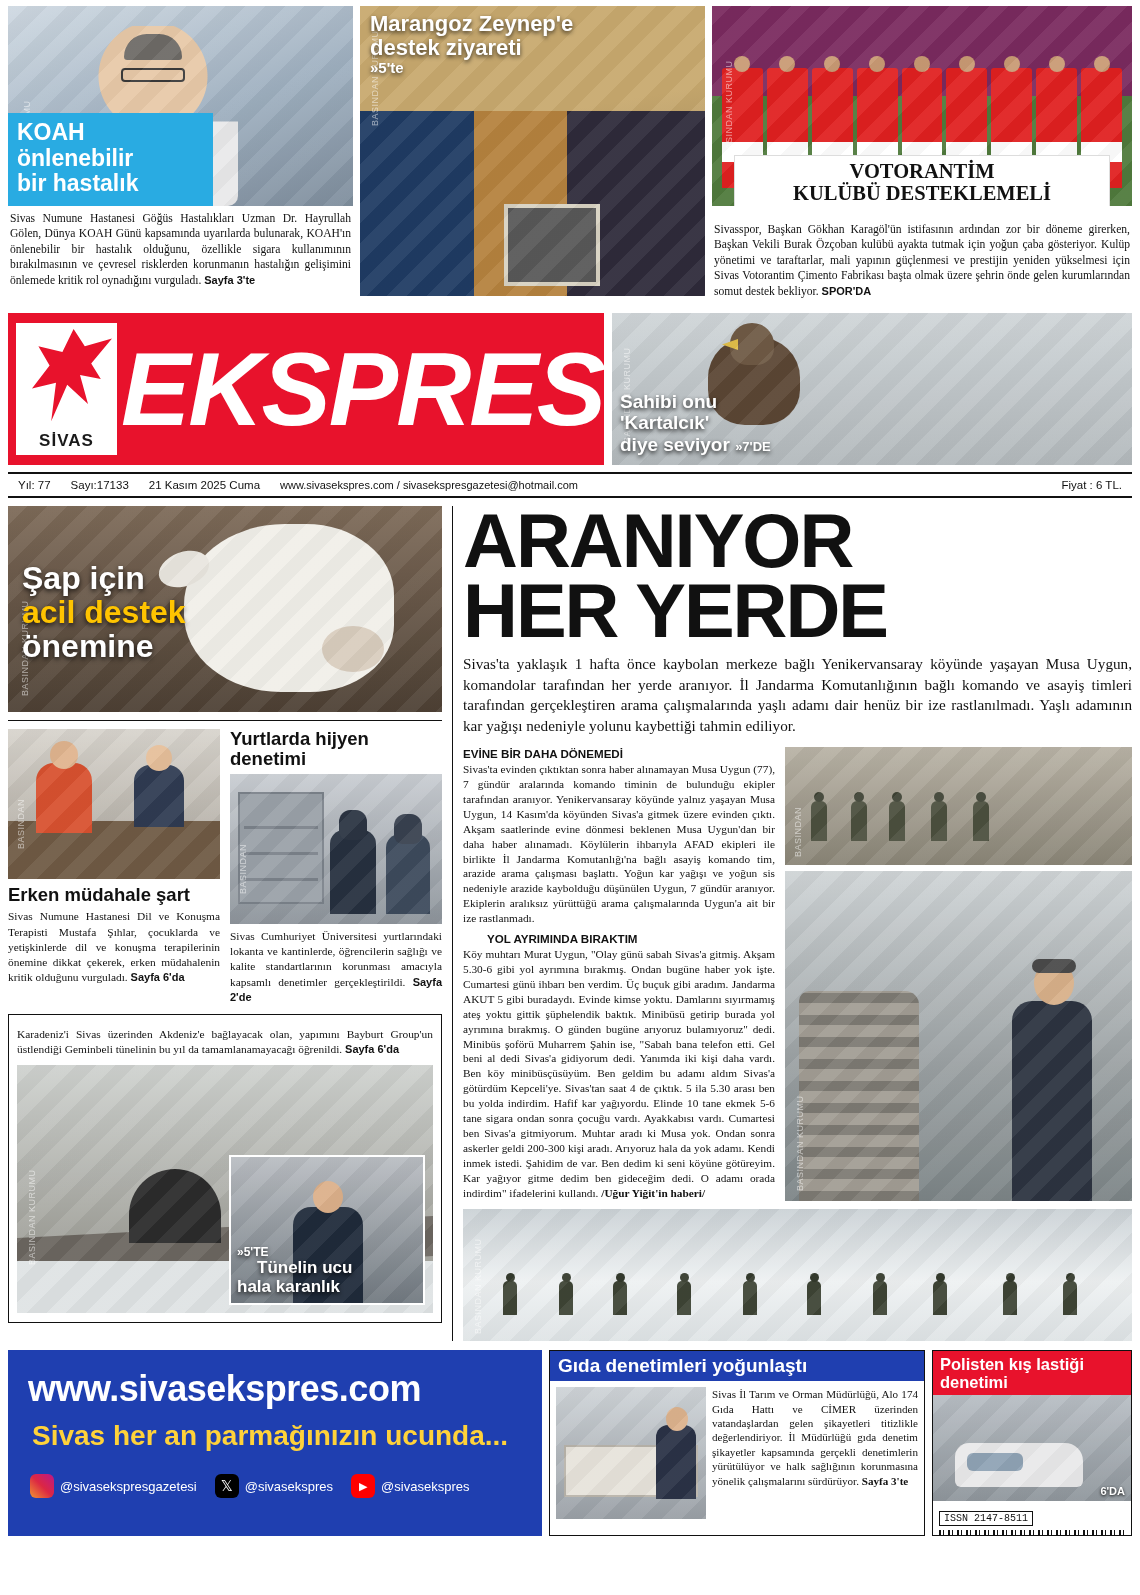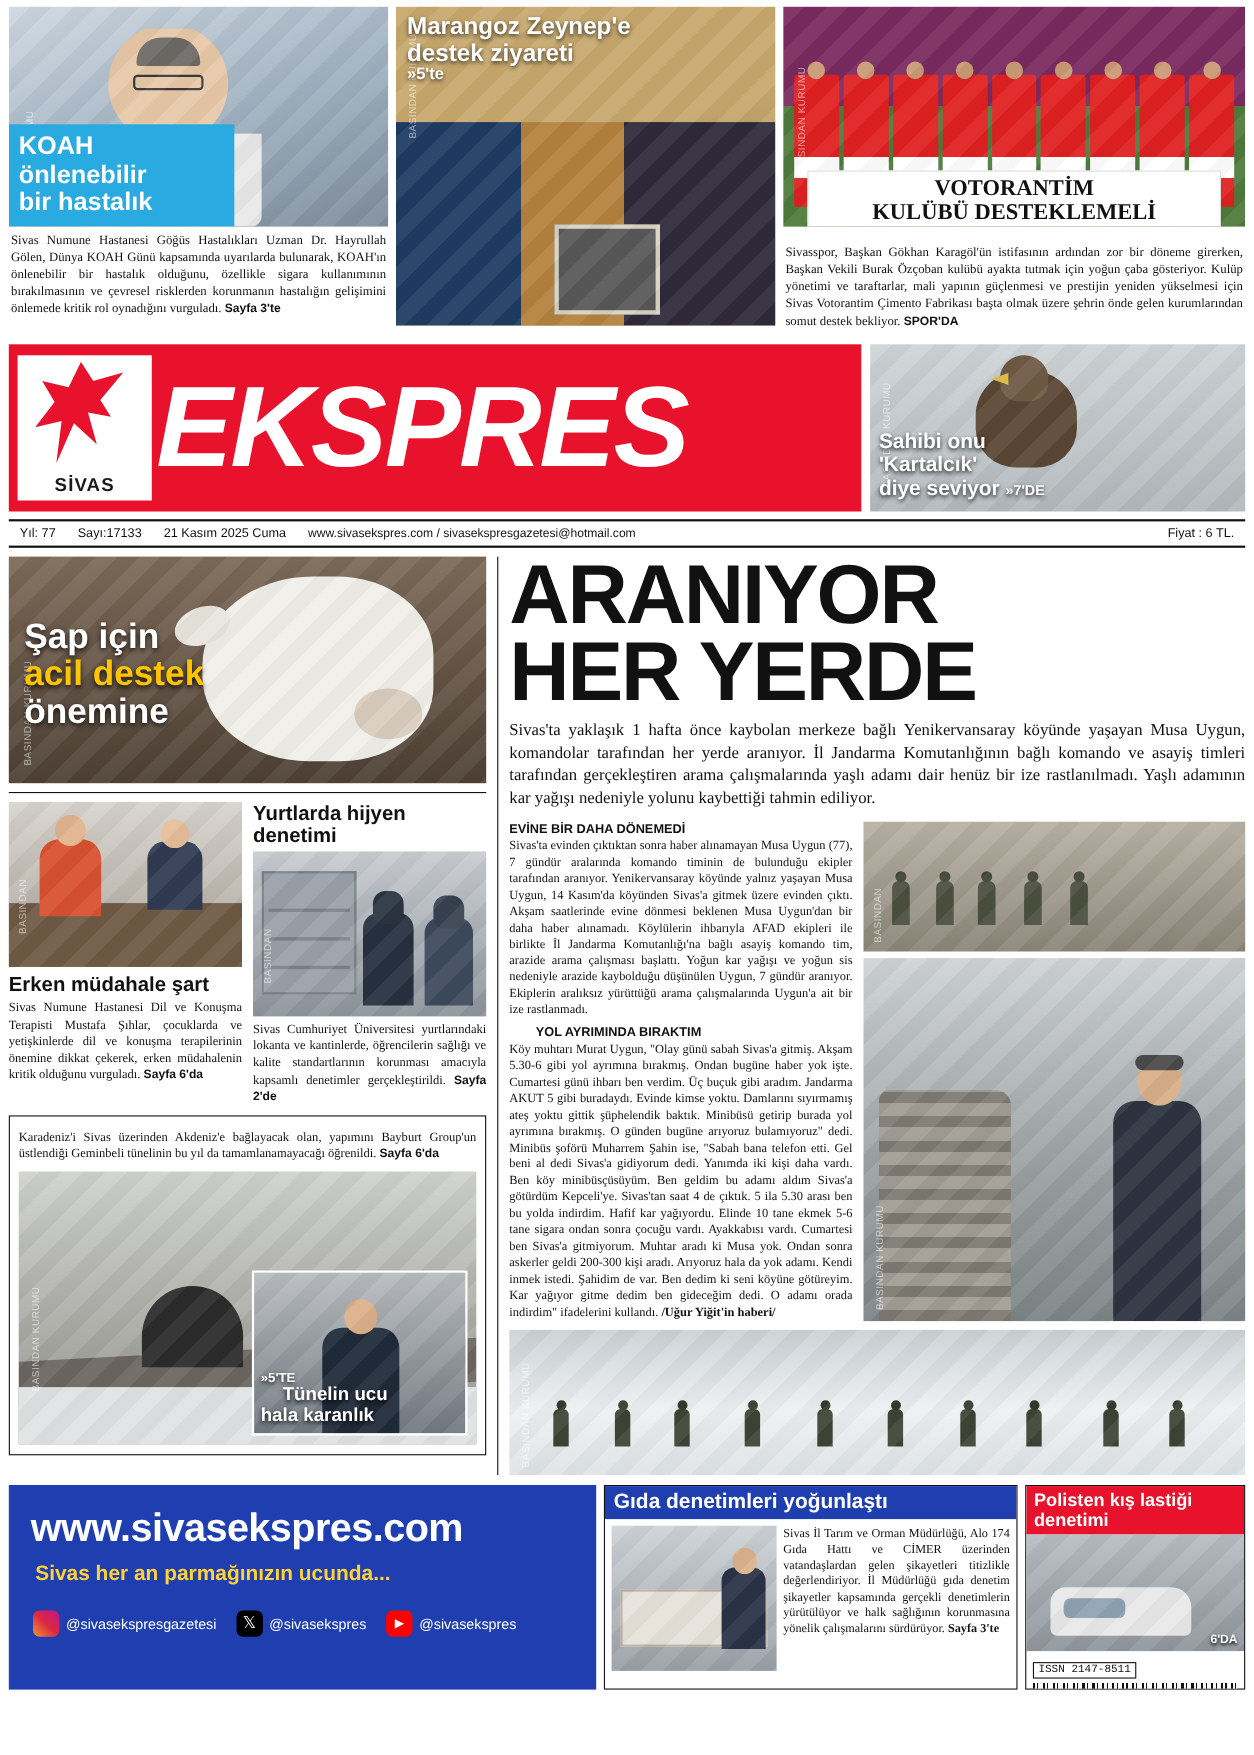--- a/index.html
+++ b/index.html
@@ -69,21 +69,21 @@
   .ts3 .player::before { content:""; position:absolute; left:50%; top:-12px; width:16px; height:16px; margin-left:-8px; border-radius:50%; background:#c99a74; }
   .ts3 .titleband {
     position:absolute; left:22px; right:22px; bottom:-4px;
     background:#fff; border:1px solid #ddd;
     font-family:Liberation Serif, serif; font-weight:bold; font-size:20.5px; line-height:1.1;
     text-align:center; padding:4px 6px;
   }
 
   
   .masthead { display:flex; gap:8px; margin-top:10px; height:152px; }
-  .logo-box { width:775px; background:#e8122c; position:relative; display:flex; align-items:center; }
+  .logo-box { width:596px; background:#e8122c; position:relative; display:flex; align-items:center; }
   .logo-mark { width:122px; height:132px; margin-left:8px; background:#fff; position:relative; }
   .logo-bird { position:absolute; left:16px; top:6px; width:80px; height:96px;
      background:#e8122c;
      clip-path:polygon(52% 0%, 66% 18%, 100% 10%, 74% 36%, 86% 52%, 60% 48%, 70% 78%, 44% 58%, 24% 96%, 30% 56%, 0% 62%, 22% 38%, 8% 18%, 38% 24%); }
   .logo-sivas { position:absolute; left:0; right:0; bottom:4px; text-align:center;
      font-family:"Liberation Sans", sans-serif; font-weight:bold; font-size:17px; color:#1a1a1a; letter-spacing:1px; }
   .logo-text { flex:1; font-family:"Liberation Sans", sans-serif; font-weight:bold; color:#fff;
      font-size:104px; letter-spacing:-2px; line-height:1; padding-left:4px; font-style:italic; }
   .eagle-box { flex:1; position:relative; background:linear-gradient(180deg,#cfd5d8 0%,#b3b9bc 100%); overflow:hidden; }
   .eagle-body { position:absolute; left:96px; top:24px; width:92px; height:88px; background:#5b4634; border-radius:46% 46% 40% 40%; }
@@ -184,21 +184,21 @@
   .ph-elder .head { position:absolute; right:58px; bottom:196px; width:40px; height:44px; border-radius:50%; background:#d8b089; }
   .ph-elder .hat { position:absolute; right:56px; bottom:228px; width:44px; height:14px; border-radius:8px; background:#4a4a4a; }
   .ph-patrol { height:132px; margin-top:8px; background:linear-gradient(180deg,#cbd2d6 0%,#eef1f2 55%,#dfe4e6 100%); position:relative; overflow:hidden; }
   .ph-patrol .sp2 { position:absolute; bottom:26px; width:14px; height:34px; background:#3e4435; border-radius:5px 5px 0 0; }
   .ph-patrol .sp2::before { content:""; position:absolute; left:3px; top:-8px; width:9px; height:9px; border-radius:50%; background:#343a2c; }
 
   
   .bottom { display:flex; gap:7px; margin-top:9px; height:186px; }
   .promo { width:534px; background:#1f3fb0; position:relative; color:#fff; overflow:hidden; }
   .promo .url { font-family:"Liberation Sans", sans-serif; font-weight:bold; font-size:36px; padding:18px 0 0 20px; letter-spacing:-.5px; }
-  .promo .tag { font-family:"Liberation Sans", sans-serif; font-weight:bold; font-size:19px; color:#ffd23a; padding:10px 2px 0 24px; }
+  .promo .tag { font-family:"Liberation Sans", sans-serif; font-weight:bold; font-size:28px; color:#ffd23a; padding:10px 2px 0 24px; }
   .socials { display:flex; gap:18px; padding:22px 0 0 22px; align-items:center; }
   .soc { display:flex; align-items:center; gap:6px; font-family:"Liberation Sans", sans-serif; font-size:13px; }
   .soc .ic { width:24px; height:24px; border-radius:6px; display:inline-block; }
   .ic-ig { background:linear-gradient(45deg,#f09433,#dc2743,#bc1888); }
   .ic-x { background:#000; border-radius:50%; position:relative; }
   .ic-x::after { content:"𝕏"; position:absolute; inset:0; color:#fff; font-size:15px; text-align:center; line-height:24px; }
   .ic-yt { background:#ff0000; border-radius:6px; position:relative; }
   .ic-yt::after { content:"▶"; position:absolute; inset:0; color:#fff; font-size:11px; text-align:center; line-height:24px; }
 
   .gida { flex:1; border:1px solid #111; position:relative; overflow:hidden; }

